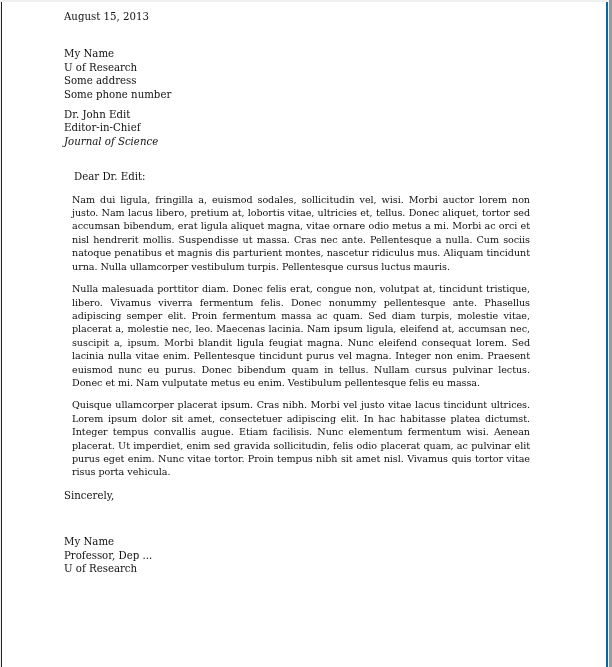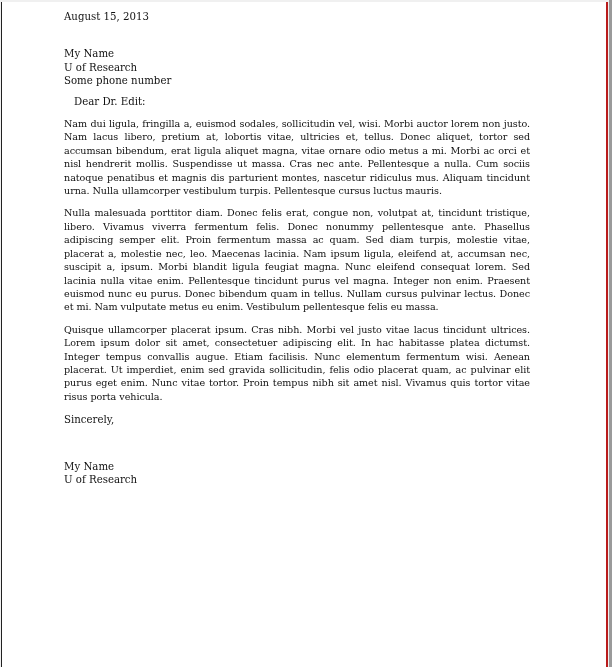--- a/index.html
+++ b/index.html
@@ -20,21 +20,21 @@
       background: #f0f0f0;
     }
     .page {
       position: absolute;
       left: 1px;
       top: 2px;
       width: 607px;
       height: 665px;
       background: #ffffff;
       border-left: 1px solid #222;
-      border-right: 2px solid #b91c1c;
+      border-right: 2px solid #0369a1;
       box-sizing: border-box;
     }
     .right-gutter {
       position: absolute;
       left: 609px; top: 0;
       width: 3px; height: 667px;
       background: #9a9a9a;
     }
     .content {
       position: absolute;
@@ -47,49 +47,56 @@
       color: #111;
     }
     .line { display: block; white-space: nowrap; }
     .date { margin-bottom: 24px; }
     .sender { margin-bottom: 7px; }
     .recipient { margin-bottom: 22px; }
     .italic { font-style: italic; }
     .salutation { margin-bottom: 9px; margin-left: 10px; }
     .para {
       text-align: justify;
-      margin: 0 0 9px 0;
+      margin: 0 0 9px 8px;
       font-size: 9.6px;
       letter-spacing: -0.05px;
     }
     .closing { margin-top: 10px; margin-bottom: 33px; }
   </style>
 </head>
 <body>
 
 <div class="viewer">
   <div class="page">
     <div class="content">
       <div class="line date">August 15, 2013</div>
 
       <div class="sender">
         <span class="line">My Name</span>
         <span class="line">U of Research</span>
+        <span class="line">Some address</span>
         <span class="line">Some phone number</span>
       </div>
 
+      <div class="recipient">
+        <span class="line">Dr. John Edit</span>
+        <span class="line">Editor-in-Chief</span>
+        <span class="line italic">Journal of Science</span>
+      </div>
 
       <div class="line salutation">Dear Dr. Edit:</div>
 
       <p class="para">Nam dui ligula, fringilla a, euismod sodales, sollicitudin vel, wisi. Morbi auctor lorem non justo. Nam lacus libero, pretium at, lobortis vitae, ultricies et, tellus. Donec aliquet, tortor sed accumsan bibendum, erat ligula aliquet magna, vitae ornare odio metus a mi. Morbi ac orci et nisl hendrerit mollis. Suspendisse ut massa. Cras nec ante. Pellentesque a nulla. Cum sociis natoque penatibus et magnis dis parturient montes, nascetur ridiculus mus. Aliquam tincidunt urna. Nulla ullamcorper vestibulum turpis. Pellentesque cursus luctus mauris.</p>
       <p class="para">Nulla malesuada porttitor diam. Donec felis erat, congue non, volutpat at, tincidunt tristique, libero. Vivamus viverra fermentum felis. Donec nonummy pellentesque ante. Phasellus adipiscing semper elit. Proin fermentum massa ac quam. Sed diam turpis, molestie vitae, placerat a, molestie nec, leo. Maecenas lacinia. Nam ipsum ligula, eleifend at, accumsan nec, suscipit a, ipsum. Morbi blandit ligula feugiat magna. Nunc eleifend consequat lorem. Sed lacinia nulla vitae enim. Pellentesque tincidunt purus vel magna. Integer non enim. Praesent euismod nunc eu purus. Donec bibendum quam in tellus. Nullam cursus pulvinar lectus. Donec et mi. Nam vulputate metus eu enim. Vestibulum pellentesque felis eu massa.</p>
       <p class="para">Quisque ullamcorper placerat ipsum. Cras nibh. Morbi vel justo vitae lacus tincidunt ultrices. Lorem ipsum dolor sit amet, consectetuer adipiscing elit. In hac habitasse platea dictumst. Integer tempus convallis augue. Etiam facilisis. Nunc elementum fermentum wisi. Aenean placerat. Ut imperdiet, enim sed gravida sollicitudin, felis odio placerat quam, ac pulvinar elit purus eget enim. Nunc vitae tortor. Proin tempus nibh sit amet nisl. Vivamus quis tortor vitae risus porta vehicula.</p>
 
       <div class="line closing">Sincerely,</div>
 
       <div class="signature">
         <span class="line">My Name</span>
+        <span class="line">Professor, Dep ...</span>
         <span class="line">U of Research</span>
       </div>
     </div>
   </div>
   <div class="right-gutter"></div>
 </div>
 
 </body></html>

